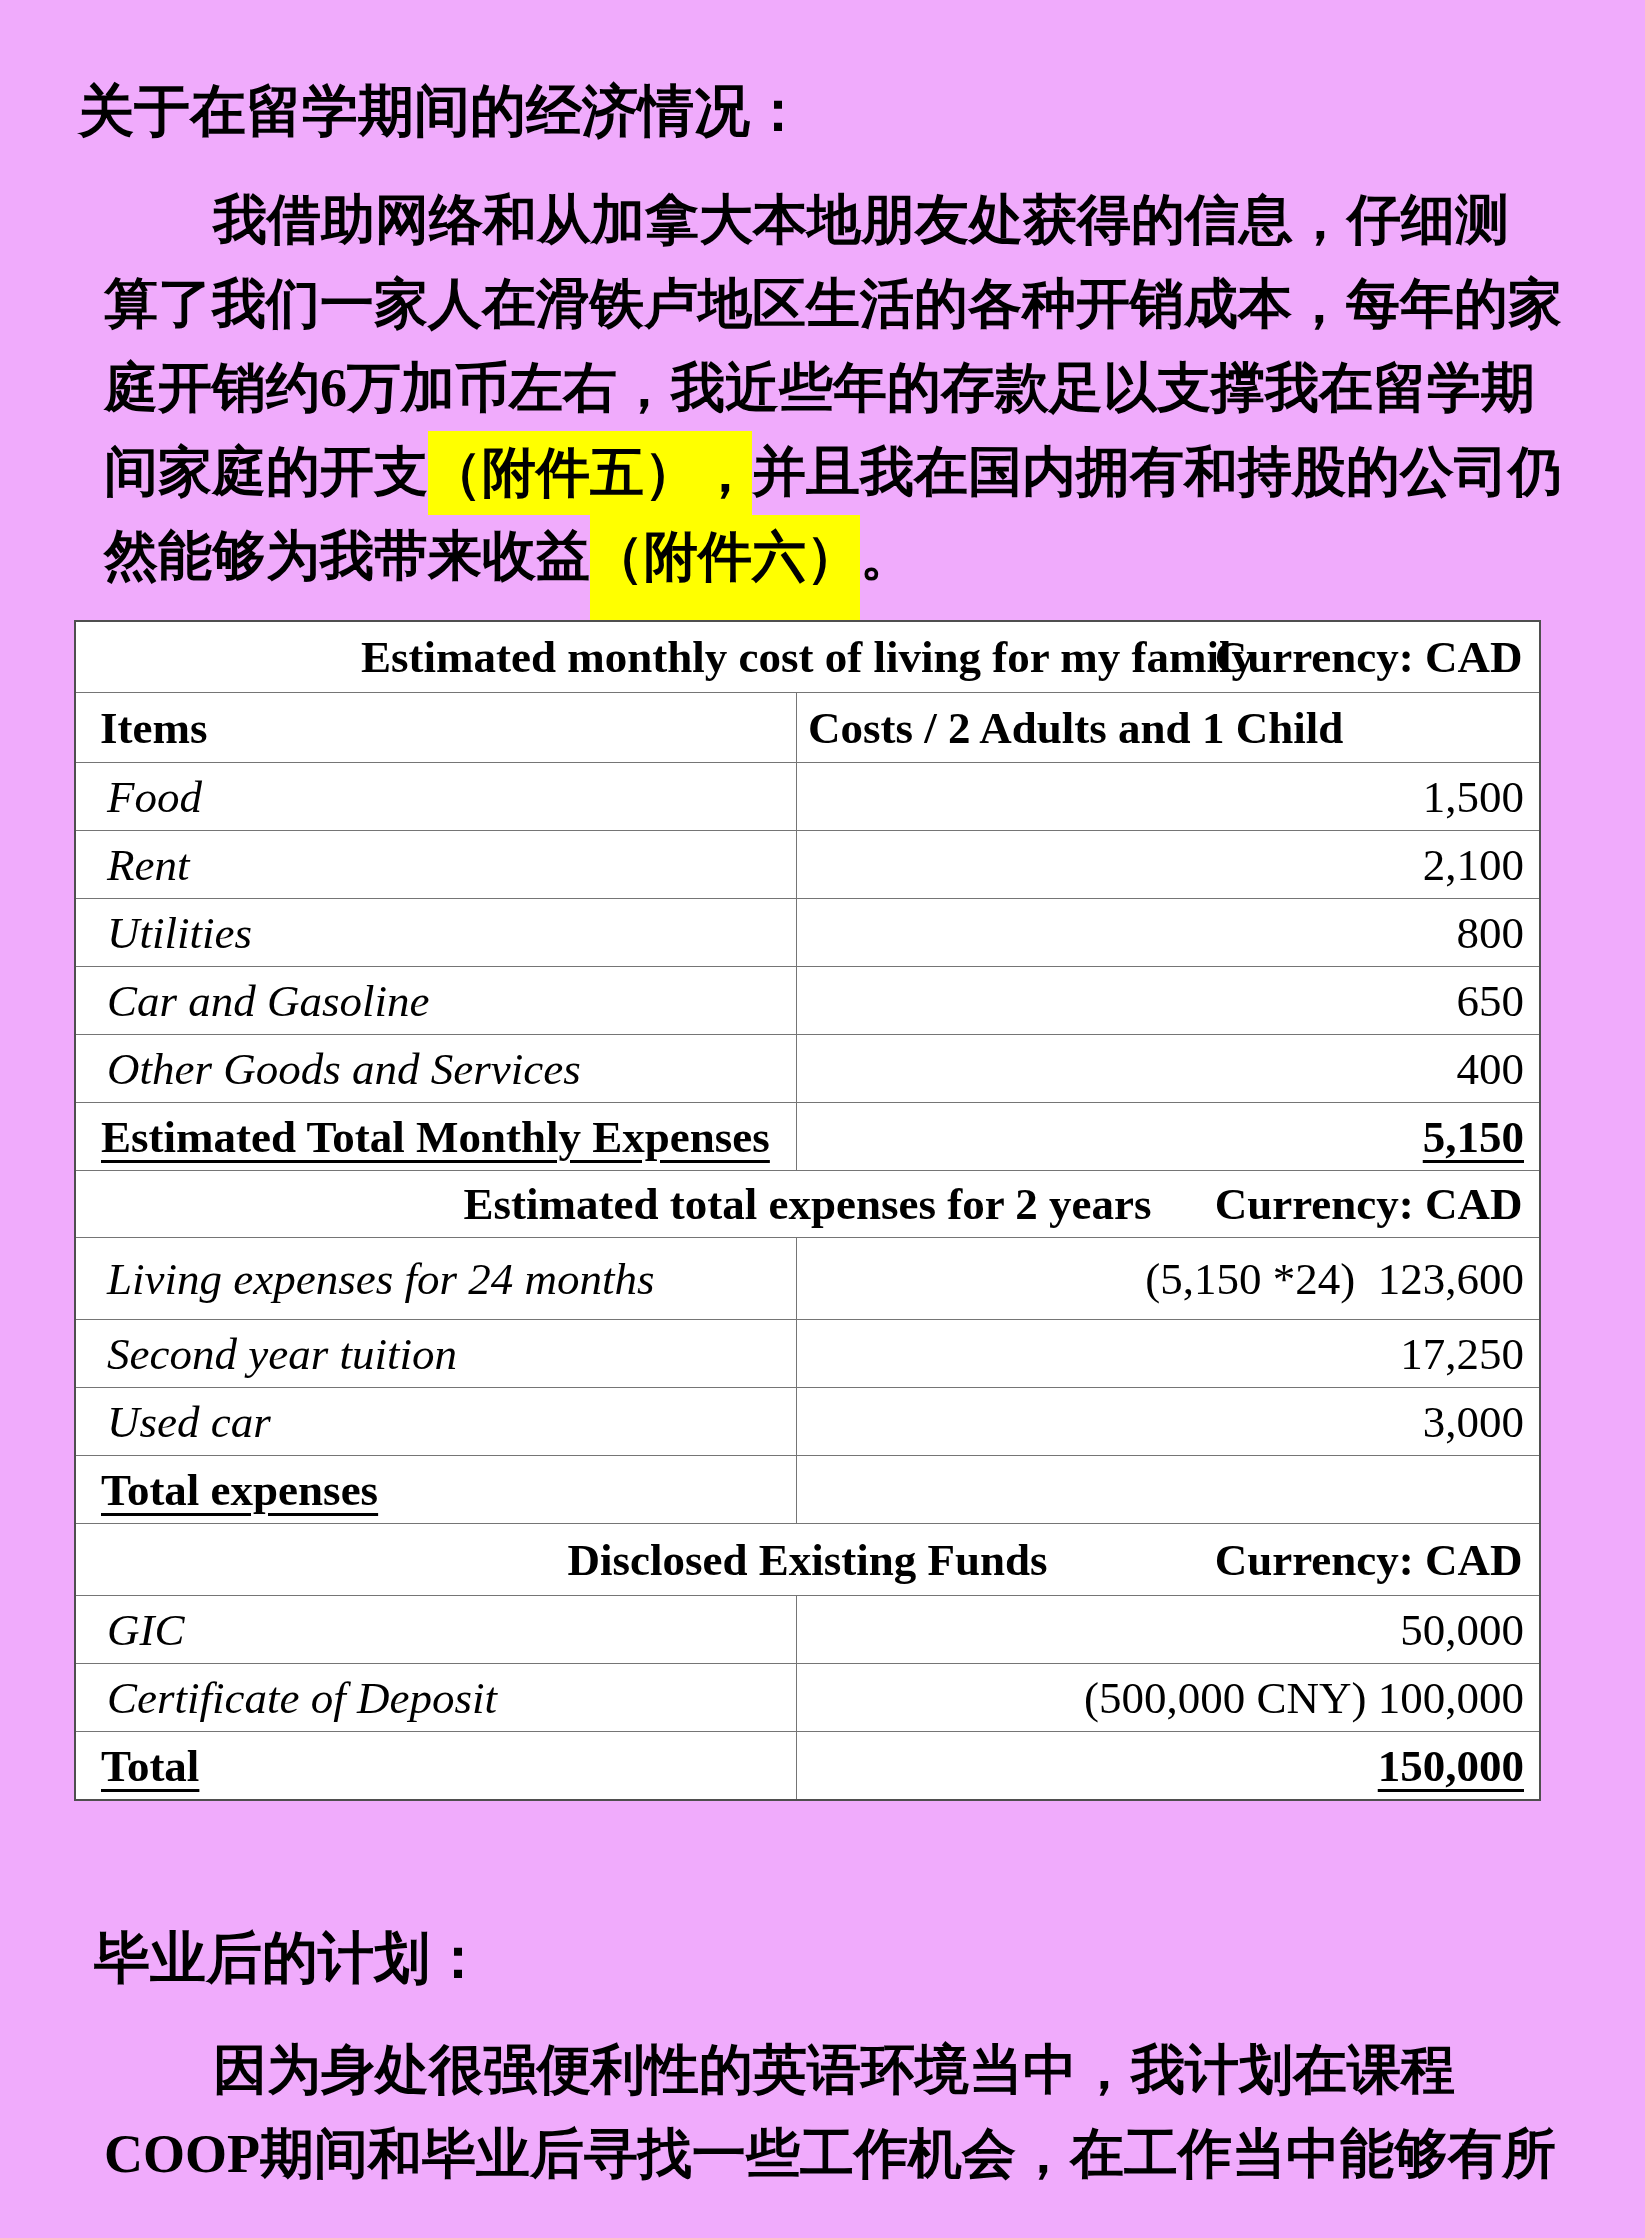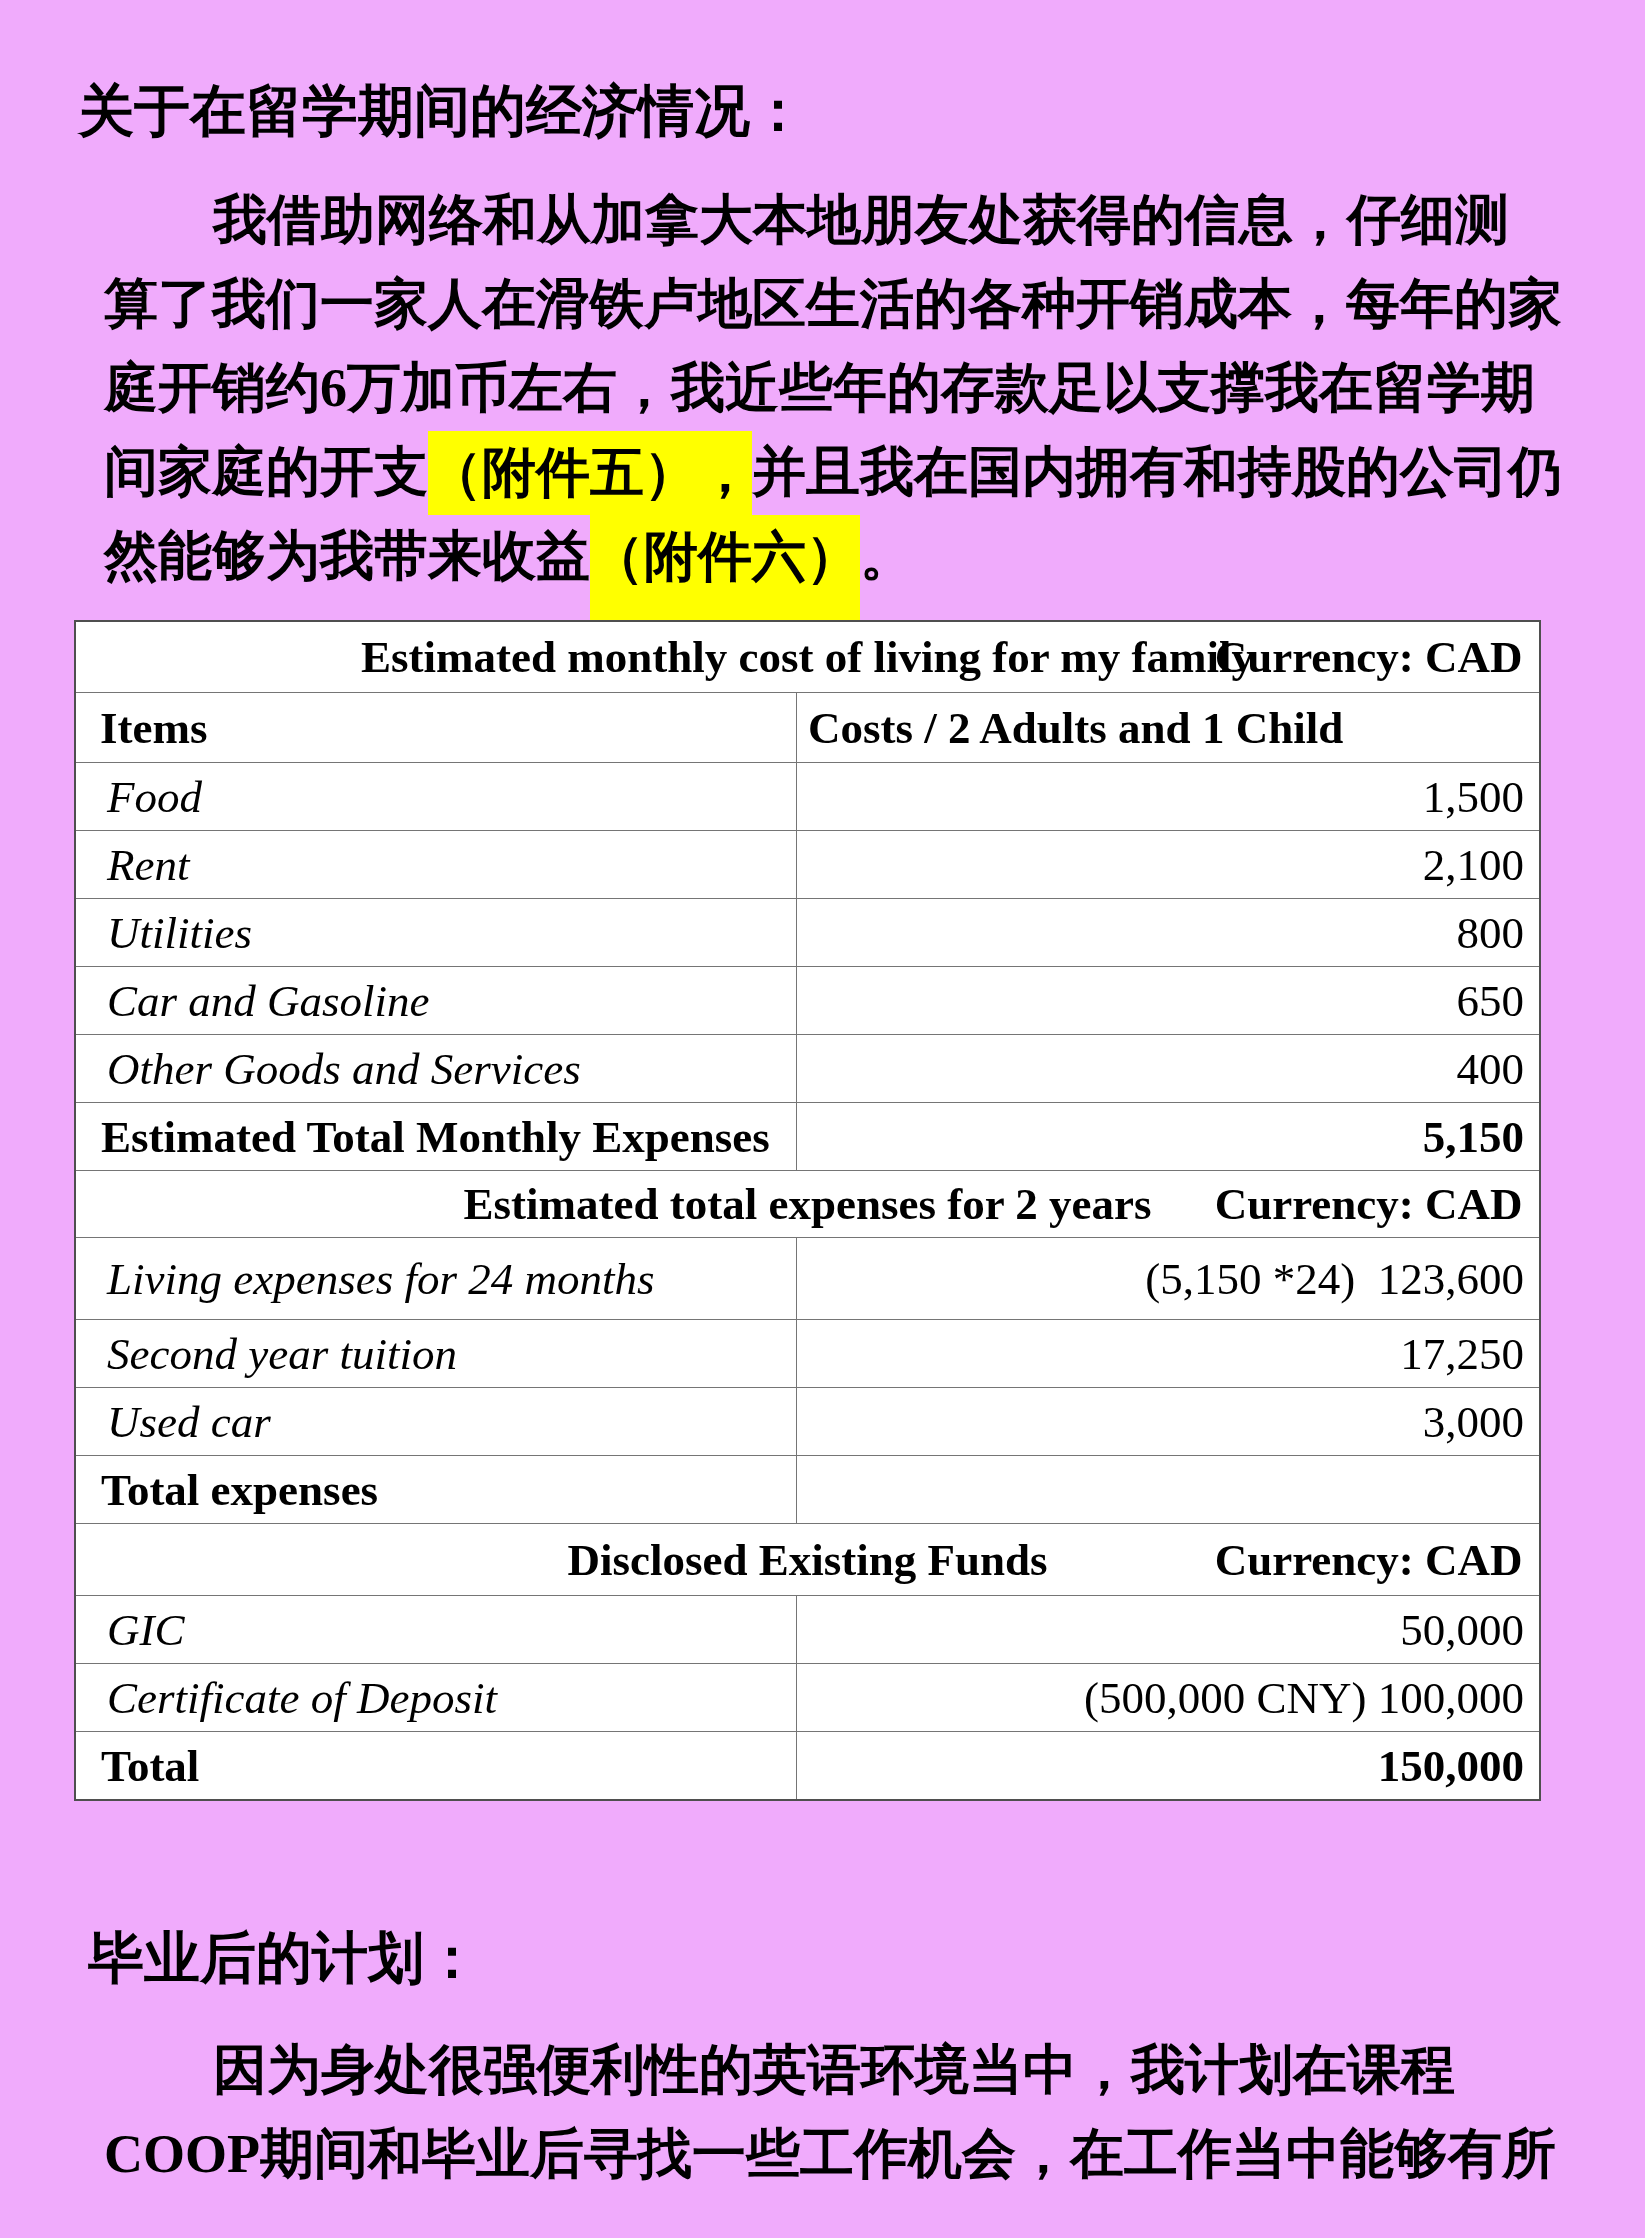--- a/index.html
+++ b/index.html
@@ -16,21 +16,21 @@
   .h{
     position:absolute;
     margin:0;
     font-size:56px;
     font-weight:800;
     line-height:1.1;
     font-family:"Liberation Serif", sans-serif;
     white-space:nowrap;
   }
   .h1pos{left:78px;top:81px;}
-  .h2pos{left:88px;top:1928px;text-align:right;}
+  .h2pos{left:94px;top:1928px;text-align:right;}
   
   .para{
     position:absolute;
     font-size:54px;
     font-weight:600;
     font-family:"Liberation Serif", sans-serif;
   }
   .para1{left:78px;top:178px;width:1481px;}
   .para2{left:78px;top:2028px;width:1489px;}
   .pline{
@@ -105,20 +105,21 @@
   .trow.colhead .c1{font-weight:bold;padding-left:24px;}
   .trow.colhead .c2{
     justify-content:flex-start;
     text-align:right;
     padding-left:11px;
     font-weight:bold;
   }
   .trow.total .c1,
   .trow.total .c2{
     font-weight:bold;
+    text-decoration:underline;
     text-decoration-thickness:3.3px;
     text-underline-offset:8.2px;
     padding-left:25px;
   }
 </style>
 </head>
 <body>
 
 <div class="page">
   <h1 class="h h1pos">关于在留学期间的经济情况：</h1>

